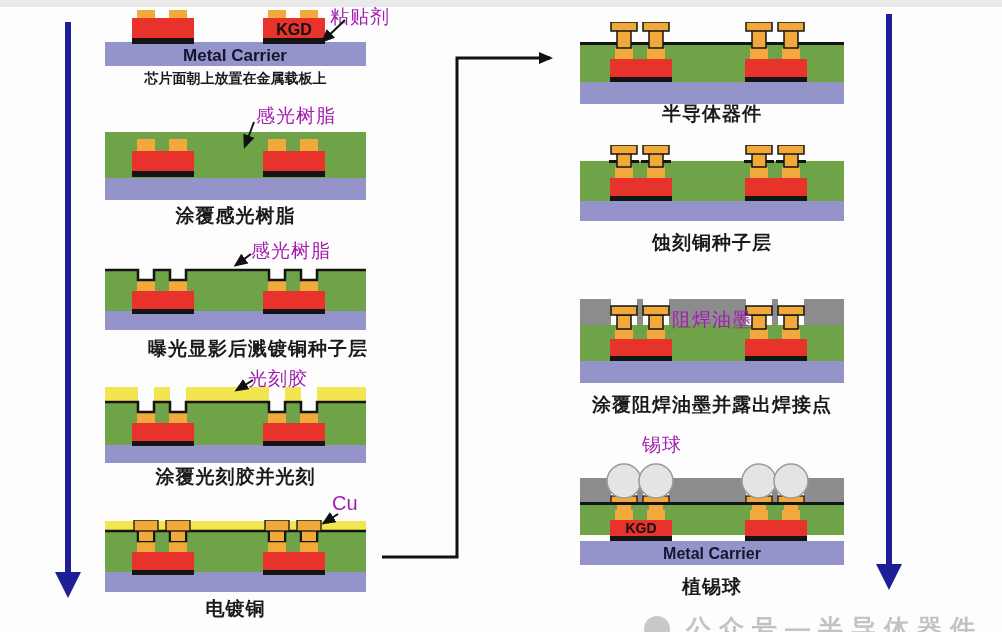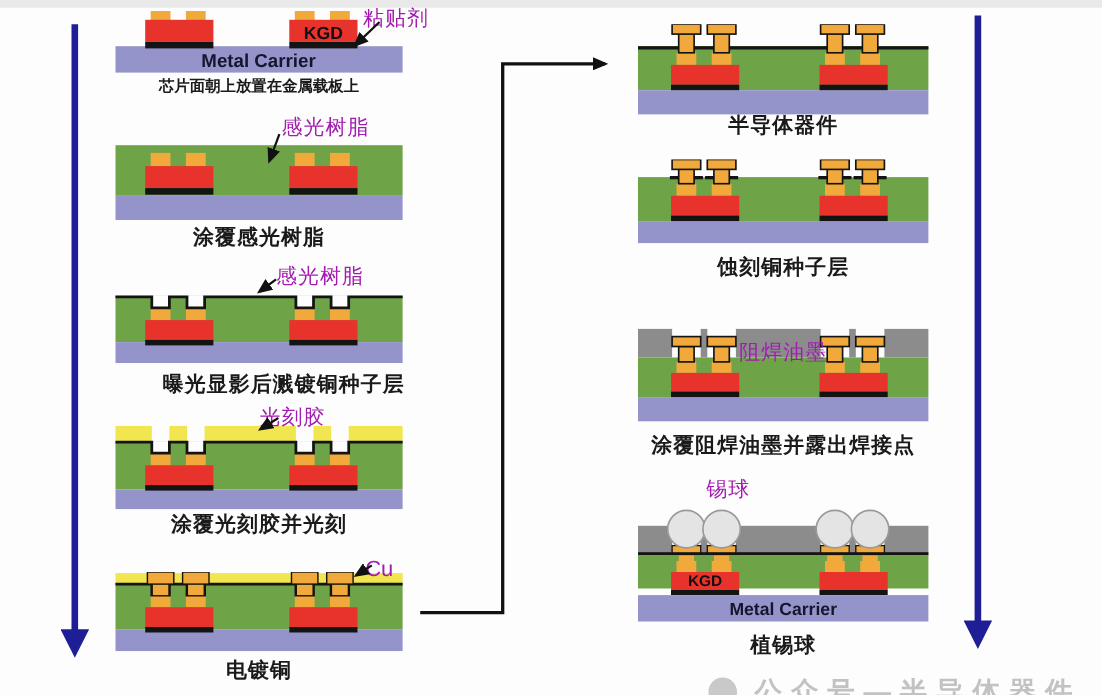--- a/index.html
+++ b/index.html
@@ -134,21 +134,21 @@
     <rect x="29" y="54" width="62" height="5" fill="#141414"></rect>
   </g>
   <g>
     <rect x="165" y="24" width="18" height="12" fill="#f2a93b"></rect>
     <rect x="197" y="24" width="18" height="12" fill="#f2a93b"></rect>
     <rect x="160" y="36" width="62" height="18" fill="#e8332c"></rect>
     <rect x="160" y="54" width="62" height="5" fill="#141414"></rect>
   </g>
   <path d="M2,15 H35 V25 H51 V15 H67 V25 H83 V15 H166 V25 H182 V15 H198 V25 H214 V15 H263" fill="none" stroke="#141414" stroke-width="2.5"></path>
 </svg>
-<div class="abs lbl" style="left:236px;top:366px;">光刻胶</div>
+<div class="abs lbl" style="left:248px;top:366px;">光刻胶</div>
 <div class="abs caption" style="left:103px;top:464px;width:265px;">涂覆光刻胶并光刻</div>
 
 <svg class="abs" style="left:103px;top:520px;" width="265" height="72" viewBox="0 0 265 72">
   <g>
     <rect x="2" y="1" width="29" height="9" fill="#f1e64f"></rect>
     <rect x="55" y="1" width="8" height="9" fill="#f1e64f"></rect>
     <rect x="87" y="1" width="75" height="9" fill="#f1e64f"></rect>
     <rect x="186" y="1" width="8" height="9" fill="#f1e64f"></rect>
     <rect x="218" y="1" width="45" height="9" fill="#f1e64f"></rect>
   </g>
@@ -175,21 +175,21 @@
     <rect x="36" y="11" width="14" height="10" fill="#f2a93b"></rect>
     <rect x="68" y="11" width="14" height="10" fill="#f2a93b"></rect>
     <rect x="167" y="11" width="14" height="10" fill="#f2a93b"></rect>
     <rect x="199" y="11" width="14" height="10" fill="#f2a93b"></rect>
     <rect x="31" y="0" width="24" height="11" fill="#f2a93b" stroke="#141414" stroke-width="1.3"></rect>
     <rect x="63" y="0" width="24" height="11" fill="#f2a93b" stroke="#141414" stroke-width="1.3"></rect>
     <rect x="162" y="0" width="24" height="11" fill="#f2a93b" stroke="#141414" stroke-width="1.3"></rect>
     <rect x="194" y="0" width="24" height="11" fill="#f2a93b" stroke="#141414" stroke-width="1.3"></rect>
   </g>
 </svg>
-<div class="abs lbl en" style="left:332px;top:492px;margin-top:15px;">Cu</div>
+<div class="abs lbl en" style="left:332px;top:492px;">Cu</div>
 <div class="abs caption" style="left:103px;top:596px;width:265px;">电镀铜</div>
 
 <svg class="abs" style="left:578px;top:22px;" width="268" height="84" viewBox="0 0 268 84">
   <g>
     <rect x="2" y="20" width="264" height="40" fill="#6fa348"></rect>
   </g>
   <g>
     <rect x="2" y="60" width="264" height="22" fill="#9494cb"></rect>
   </g>
   <rect x="2" y="20" width="264" height="3" fill="#141414"></rect>

